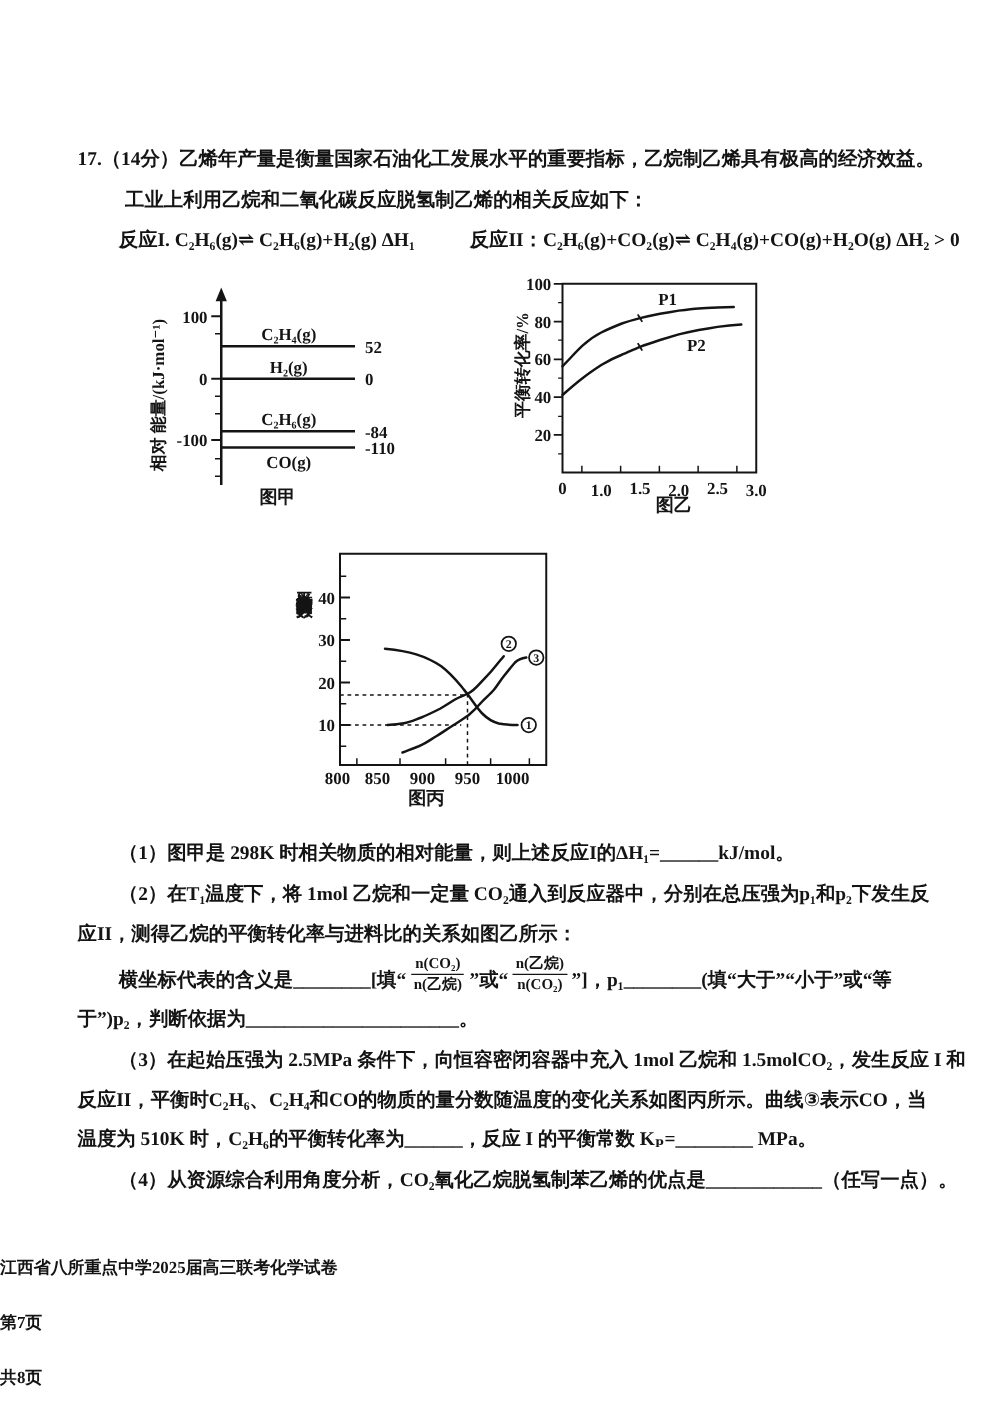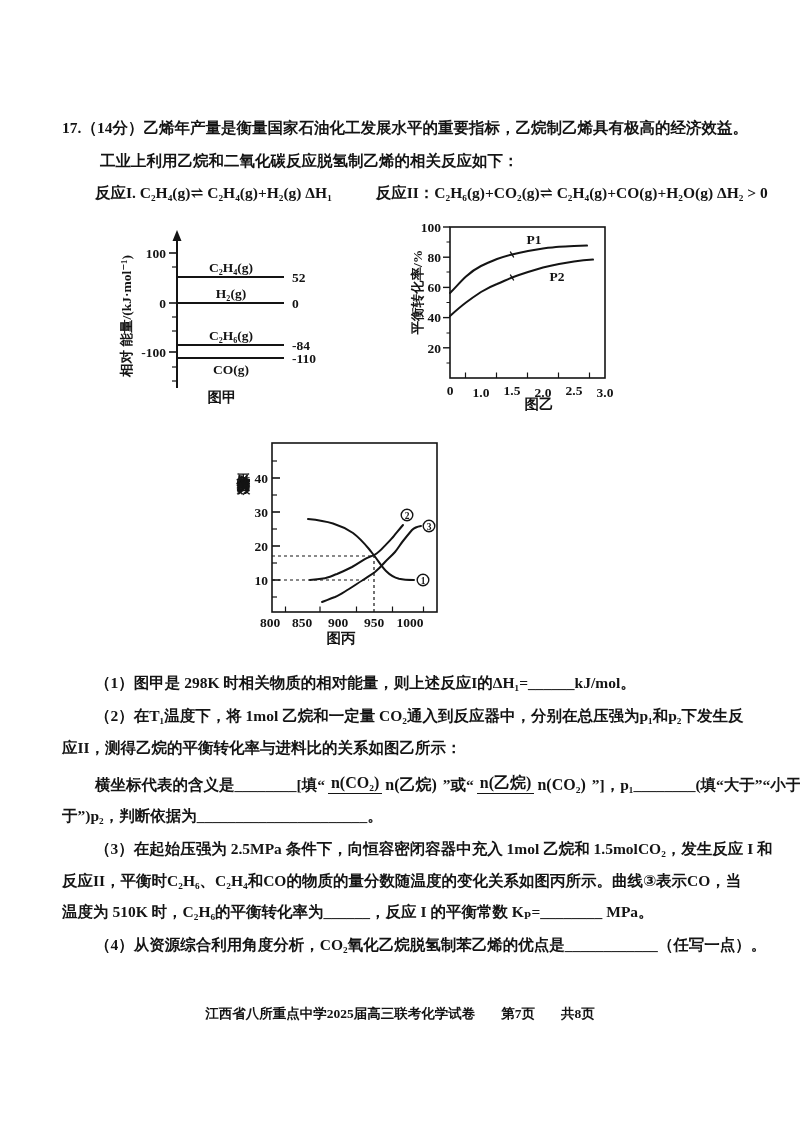--- a/index.html
+++ b/index.html
@@ -1,39 +1,39 @@
 <!DOCTYPE html>
 <html><head>
 <meta charset="utf-8">
 <style>
   html,body{margin:0;padding:0;}
   body{width:800px;height:1131px;background:#ffffff;position:relative;
        font-family:"Liberation Serif","DejaVu Serif","DejaVu Sans",serif;color:#141414;}
   .page{position:absolute;left:0;top:0;width:800px;height:1131px;background:#fff;overflow:hidden;}
   .line{position:absolute;font-size:15.5px;font-weight:bold;white-space:nowrap;line-height:1.25;}
   .fill-line{display:flex;align-items:flex-end;}
-  .frac{display:inline-flex;align-items:center;font-size:16px;line-height:1.12;margin:0 3px;vertical-align:middle;}
+  .frac{display:inline-flex;flex-direction:column;align-items:center;font-size:12px;line-height:1.12;margin:0 3px;vertical-align:middle;}
   .frac .num{border-bottom:1.4px solid #141414;padding:0 3px 1px 3px;}
   .frac .den{padding:1px 3px 0 3px;}
   .fig{position:absolute;}
   .fig svg{position:absolute;left:0;top:0;}
   svg text{font-family:"Liberation Serif","DejaVu Serif","DejaVu Sans",serif;font-weight:bold;fill:#141414;}
   .rot-label{position:absolute;font-size:13.5px;font-weight:bold;text-align:center;transform:rotate(-90deg);white-space:nowrap;}
   .stack-label{position:absolute;font-size:13.5px;font-weight:bold;writing-mode:vertical-rl;text-orientation:upright;line-height:16px;letter-spacing:1px;}
-  .footer{position:absolute;left:0;top:1005px;width:800px;display:flex;justify-content:center;gap:26px;font-size:13.5px;font-weight:bold;}
+  .footer{position:absolute;left:0;top:1005px;width:800px;display:flex;justify-content:center;gap:26px;font-size:13.5px;font-weight:bold;flex-direction:column;}
 </style>
 </head>
 <body>
 
 <div class="page">
 
   <div class="line" style="left:62px;top:118px">17.（14分）乙烯年产量是衡量国家石油化工发展水平的重要指标，乙烷制乙烯具有极高的经济效益。</div>
   <div class="line" style="left:100px;top:151px">工业上利用乙烷和二氧化碳反应脱氢制乙烯的相关反应如下：</div>
   <div class="line" style="left:95px;top:183px">
-    <span>反应I.  C₂H₄(g)⇌ C₂H₄(g)+H₂(g)  ΔH₁</span><span style="margin-left:44px">反应II：C₂H₆(g)+CO₂(g)⇌ C₂H₄(g)+CO(g)+H₂O(g)  ΔH₂ &gt; 0</span>
+    <span>反应I.  C₂H₆(g)⇌ C₂H₆(g)+H₂(g)  ΔH₁</span><span style="margin-left:44px">反应II：C₂H₆(g)+CO₂(g)⇌ C₂H₄(g)+CO(g)+H₂O(g)  ΔH₂ &gt; 0</span>
   </div>
 
   <div class="fig" style="left:98px;top:228px;width:320px;height:185px">
     <svg width="320" height="185" viewBox="0 0 320 185">
       <g stroke="#141414">
         <line x1="79" y1="10" x2="79" y2="160" stroke-width="2"></line>
         <polygon points="79,2 74.5,13 83.5,13" fill="#141414" stroke="none"></polygon>
         <line x1="71" y1="25" x2="79" y2="25" stroke-width="1.6"></line>
         <line x1="71" y1="75" x2="79" y2="75" stroke-width="1.6"></line>
         <line x1="71" y1="124" x2="79" y2="124" stroke-width="1.6"></line>

